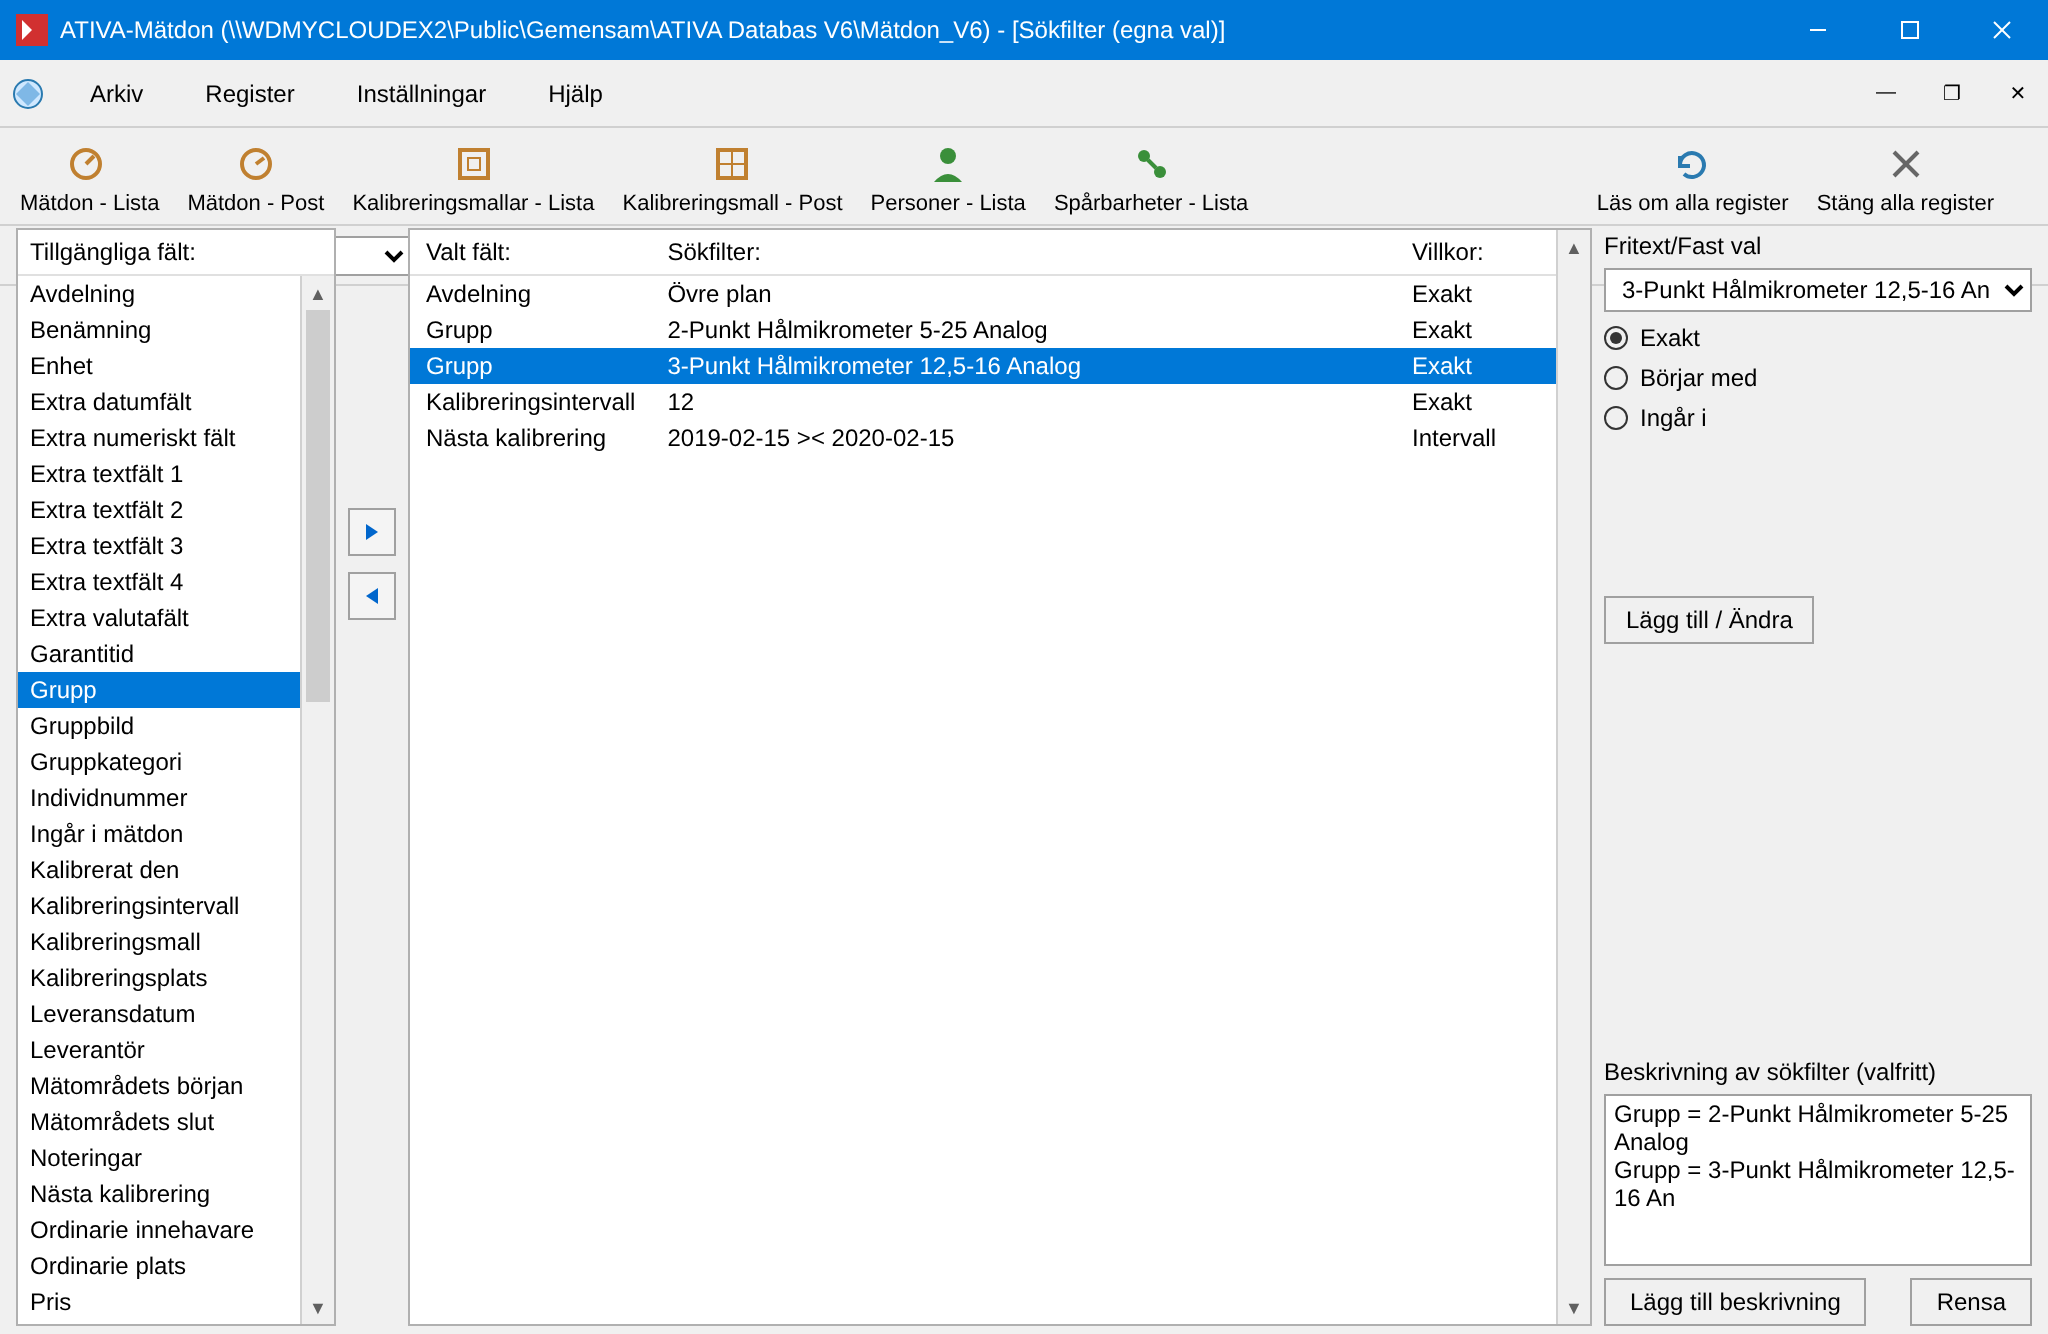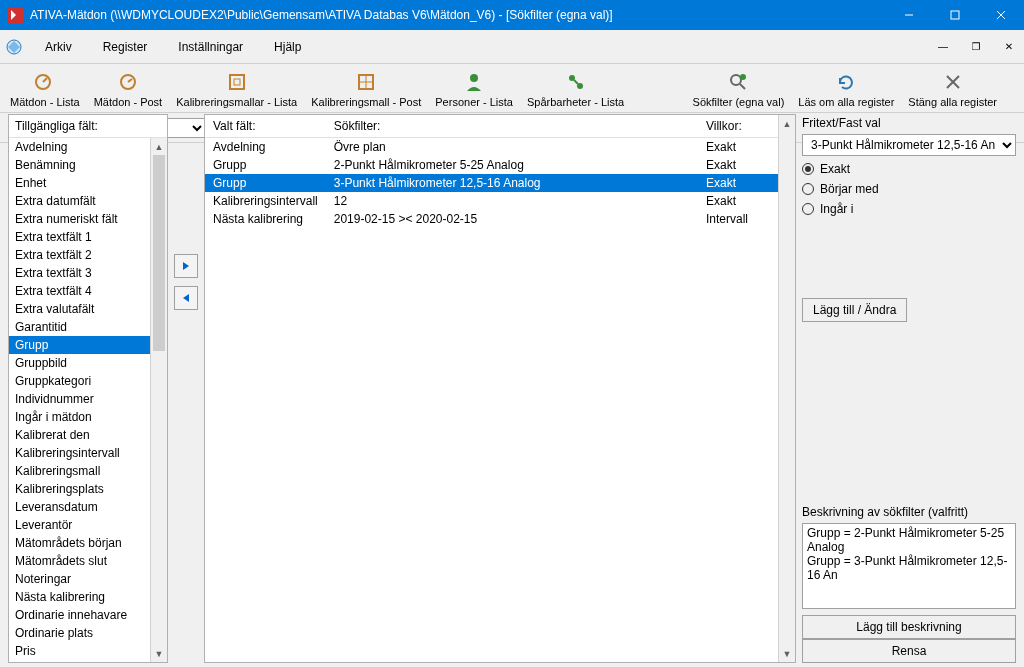--- a/index.html
+++ b/index.html
@@ -65,21 +65,21 @@
 .rightpanel .grouptitle { font-size: 12px; padding: 2px 0; }
 .rightpanel .subtitle { font-size: 12px; padding: 2px 0 4px 0;}
 .rightpanel select { width: 100%; height: 22px; border:1px solid #a0a0a0; background:#fff; font-size:12px; padding:0 4px;}
 .rightpanel .radiogroup { padding: 6px 0; display:flex; flex-direction:column; gap:6px;}
 .rightpanel .radio { display: flex; align-items: center; gap: 6px;}
 .rightpanel .radio .rdot{width:12px;height:12px;border:1px solid #333;border-radius:50%;display:flex;align-items:center;justify-content:center;}
 .rightpanel .radio.checked .rdot::after{content:"";width:6px;height:6px;background:#333;border-radius:50%;}
 .rightpanel button.btn { height:24px; padding: 0 10px; border:1px solid #a0a0a0; background:#f0f0f0;margin-top:36px;}
 .rightpanel .spacer{flex:1;}
 .rightpanel textarea { width:100%; height:86px; border:1px solid #a0a0a0; font-size:12px; padding:2px 4px; resize:none; font-family:inherit; line-height:14px;}
-.rightpanel .bottombtns { display:flex; margin-top:6px;flex-direction:column;}
+.rightpanel .bottombtns { display:flex; margin-top:6px;}
 .rightpanel .bottombtns button{flex:0 0 auto; height:24px; padding:0 12px; border:1px solid #a0a0a0; background:#f0f0f0;}
 .rightpanel .bottombtns .gap{flex:1;}
 
 svg { display:block; }
 </style>
 </head>
 <body>
 
 <div class="titlebar">
   <span class="icon"></span>
@@ -172,30 +172,20 @@
     <span class="ticon">
         <svg width="22" height="22">
           <circle cx="7" cy="7" r="3" fill="#3a8f3a"></circle>
           <circle cx="15" cy="15" r="3" fill="#3a8f3a"></circle>
           <line x1="9" y1="9" x2="13" y2="13" stroke="#3a8f3a" stroke-width="2"></line>
         </svg>
       </span>
     <span class="tlbl">Spårbarheter - Lista</span>
   </div>
   <div class="tspacer"></div>
-  <div class="tbtn">
-    <span class="ticon">
-        <svg width="22" height="22">
-          <circle cx="9" cy="9" r="5" fill="none" stroke="#666" stroke-width="2"></circle>
-          <line x1="13" y1="13" x2="18" y2="18" stroke="#666" stroke-width="2"></line>
-          <circle cx="16" cy="6" r="3" fill="#3a8f3a"></circle>
-        </svg>
-      </span>
-    <span class="tlbl">Sökfilter (egna val)</span>
-  </div>
   <div class="tbtn">
     <span class="ticon">
         <svg width="22" height="22">
           <path d="M5 11 A6 6 0 1 1 7 16" fill="none" stroke="#2a7ab0" stroke-width="2"></path>
           <path d="M5 7 L5 12 L10 12" fill="none" stroke="#2a7ab0" stroke-width="2"></path>
         </svg>
       </span>
     <span class="tlbl">Läs om alla register</span>
   </div>
   <div class="tbtn">

